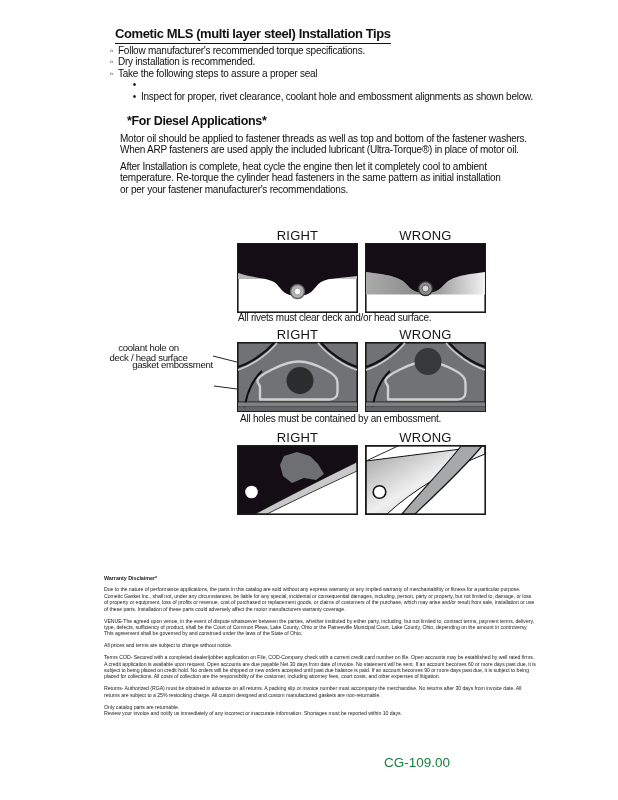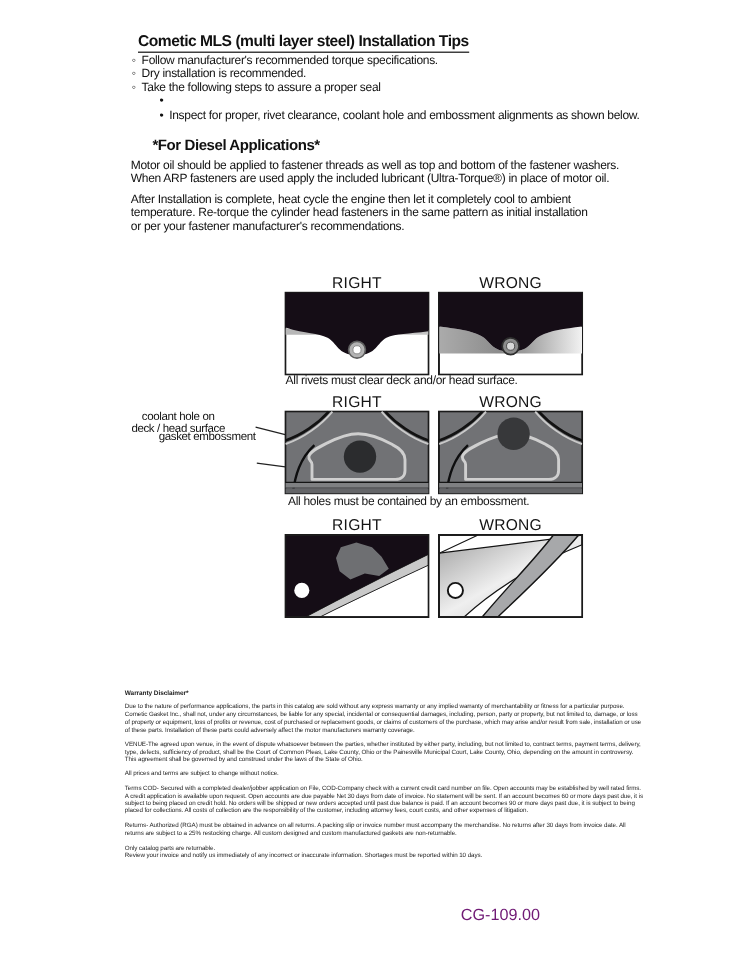--- a/index.html
+++ b/index.html
@@ -10,36 +10,36 @@
   
   .title{left:115px;top:26px;font-size:13px;font-weight:bold;letter-spacing:-0.4px;
          border-bottom:1.6px solid #111;padding-bottom:2px;}
   
   .tips{left:108px;top:45px;width:470px;font-size:10px;letter-spacing:-0.25px;line-height:11.4px;}
   .tip{display:flex;gap:3px;}
   .tip .m{flex:none;width:7px;text-align:center;}
   .tip.sub{margin-left:23px;}
   
   .diesel-h{left:115px;top:114px;font-size:12.5px;font-weight:bold;letter-spacing:-0.35px;margin-left:12px;}
-  .para{left:109px;width:475px;font-size:10px;letter-spacing:-0.25px;line-height:11.4px;}
+  .para{left:120px;width:475px;font-size:10px;letter-spacing:-0.25px;line-height:11.4px;}
   .p1{top:133px;} .p2{top:161px;} .p3{top:205px;}
   
   .dg-h{width:121px;text-align:center;font-size:13px;letter-spacing:0.2px;color:#151515;}
   .cap{font-size:10px;letter-spacing:-0.25px;line-height:10.8px;color:#131313;}
   .dbox{width:121px;height:70px;display:block;}
   
   .lbl{left:84px;width:129px;text-align:right;font-size:9.6px;letter-spacing:-0.3px;
        line-height:10.4px;color:#131313;}
   
   .legal{left:104px;top:575px;width:432px;font-size:5.2px;line-height:6.4px;
          letter-spacing:-0.05px;color:#1c1c1c;}
   .legal h4{margin:0 0 5px 0;font-size:5.4px;font-weight:bold;}
   .legal p{margin:0 0 5.5px 0;}
   
-  .footer{left:384px;top:755px;font-size:13.5px;color:#701a75;}
+  .footer{left:384px;top:755px;font-size:13.5px;color:#15803d;}
 </style>
 </head>
 <body>
 
 <div class="page">
 
   <div class="abs title">Cometic MLS (multi layer steel) Installation Tips</div>
 
   <div class="abs tips">
     <div class="tip">

